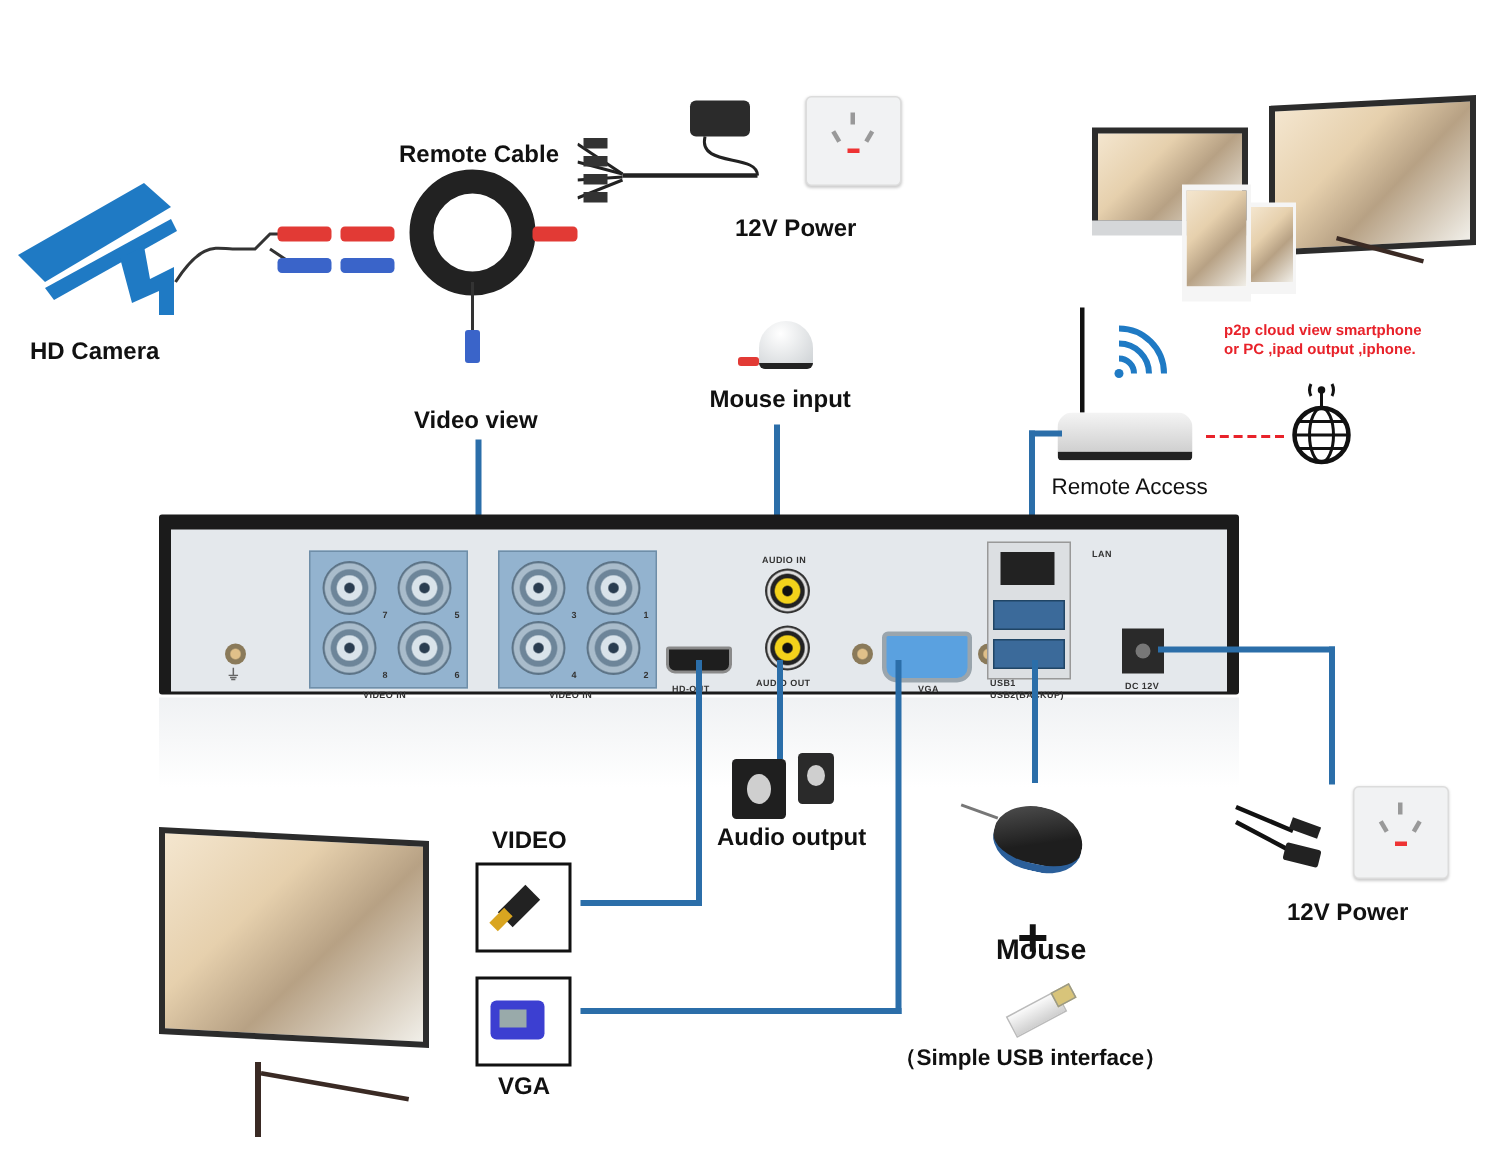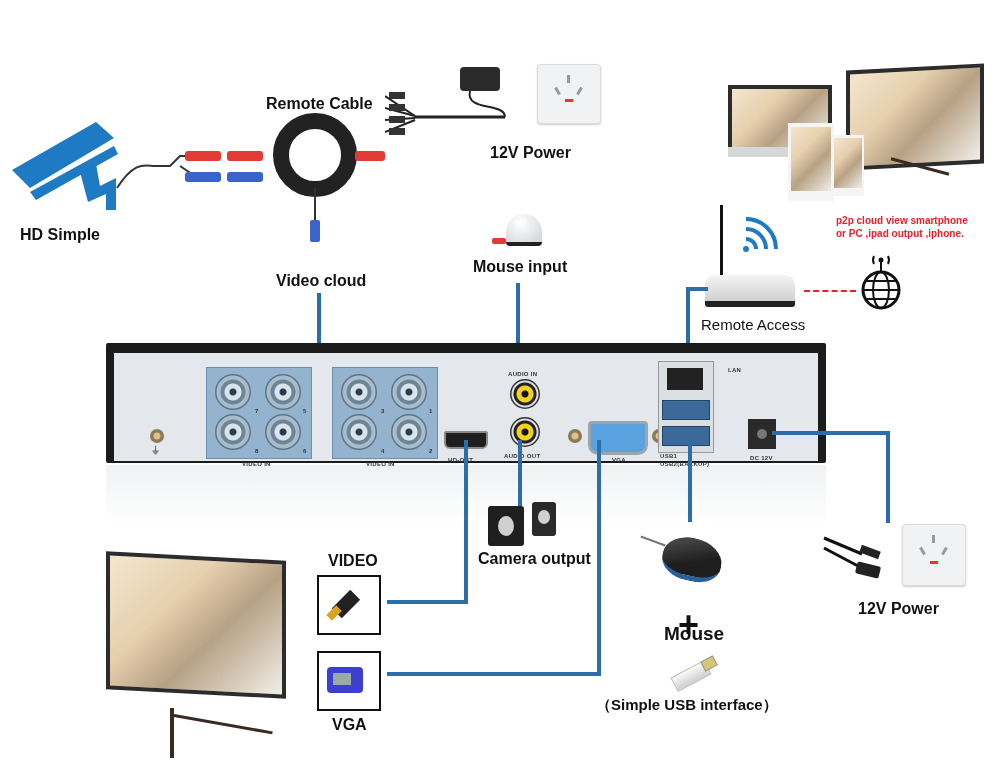--- a/index.html
+++ b/index.html
@@ -31,21 +31,21 @@
 </head>
 <body>
 
 <div class="abs" style="left:10px;top:110px;width:110px;height:100px;">
   <svg width="110" height="100" viewBox="0 0 110 100">
     <polygon points="2,60 86,12 104,28 20,78" fill="#1f7ac4"></polygon>
     <polygon points="20,82 104,36 108,44 26,90" fill="#1f7ac4"></polygon>
     <polygon points="70,62 86,54 90,76 106,68 106,100 96,100 96,84 78,92" fill="#1f7ac4"></polygon>
   </svg>
 </div>
-<div class="lbl" style="left:20px;top:226px;">HD Simple</div>
+<div class="lbl" style="left:20px;top:226px;">HD Camera</div>
 
 <svg class="abs" style="left:115px;top:100px;" width="300" height="160" viewBox="0 0 300 160">
   <path d="M2,88 C20,60 30,66 40,66 L55,66 L65,56 L80,56 M65,66 L80,76" stroke="#333" stroke-width="2" fill="none"></path>
   <rect x="70" y="51" width="36" height="10" rx="3" fill="#e23a35"></rect>
   <rect x="70" y="72" width="36" height="10" rx="3" fill="#3a64c9"></rect>
   <rect x="112" y="51" width="36" height="10" rx="3" fill="#e23a35"></rect>
   <rect x="112" y="72" width="36" height="10" rx="3" fill="#3a64c9"></rect>
   <circle cx="200" cy="55" r="34" fill="none" stroke="#222" stroke-width="16"></circle>
   <line x1="200" y1="88" x2="200" y2="130" stroke="#333" stroke-width="2"></line>
   <rect x="195" y="120" width="10" height="22" rx="2" fill="#3a64c9"></rect>
@@ -67,39 +67,39 @@
   <path d="M85,29 C80,50 120,40 120,55" stroke="#222" stroke-width="2" fill="none"></path>
 </svg>
 <div class="outlet" style="left:537px;top:64px;width:62px;height:58px;">
   <div class="abs" style="left:29px;top:10px;width:3px;height:8px;background:#999;"></div>
   <div class="abs" style="left:18px;top:22px;width:3px;height:8px;background:#999;transform:rotate(-30deg);"></div>
   <div class="abs" style="left:40px;top:22px;width:3px;height:8px;background:#999;transform:rotate(30deg);"></div>
   <div class="abs" style="left:27px;top:34px;width:8px;height:3px;background:#e33;"></div>
 </div>
 <div class="lbl" style="left:490px;top:144px;">12V Power</div>
 
-<div class="lbl" style="left:276px;top:272px;">Video cloud</div>
+<div class="lbl" style="left:276px;top:272px;">Video view</div>
 <div class="wire" style="left:317px;top:293px;width:4px;height:68px;"></div>
 
 <div class="abs" style="left:490px;top:212px;width:60px;height:40px;">
   <div class="abs" style="left:16px;top:2px;width:36px;height:28px;border-radius:18px 18px 4px 4px;background:radial-gradient(circle at 40% 30%,#fff,#cfd3d6);border-bottom:4px solid #222;"></div>
   <div class="abs" style="left:2px;top:26px;width:14px;height:6px;background:#e23a35;border-radius:2px;"></div>
 </div>
 <div class="lbl" style="left:473px;top:258px;">Mouse input</div>
 <div class="wire" style="left:516px;top:283px;width:4px;height:110px;"></div>
 
 <div class="abs" style="left:720px;top:55px;width:270px;height:140px;">
   <div class="monitor-screen" style="left:8px;top:30px;width:96px;height:58px;"></div>
   <div class="abs" style="left:8px;top:92px;width:104px;height:10px;background:#d5d7d9;"></div>
   <div class="monitor-screen" style="left:126px;top:12px;width:130px;height:92px;transform:skewY(-3deg);"></div>
   <div class="monitor-screen" style="left:68px;top:68px;width:40px;height:64px;border-color:#f5f5f5;border-width:4px 3px 10px 3px;"></div>
   <div class="monitor-screen" style="left:112px;top:80px;width:28px;height:50px;border-color:#f5f5f5;border-width:3px 2px 8px 2px;"></div>
   <div class="abs" style="left:170px;top:110px;width:60px;height:3px;background:#3a2a24;transform:rotate(15deg);"></div>
 </div>
-<div class="red-note" style="left:836px;top:214px;">
+<div class="red-note" style="left:816px;top:214px;">
   <div>p2p cloud view smartphone</div>
   <div>or PC ,ipad output ,iphone.</div>
 </div>
 
 <div class="abs" style="left:700px;top:205px;width:100px;height:105px;">
   <div class="abs" style="left:20px;top:0;width:3px;height:70px;background:#111;"></div>
   <div class="abs" style="left:5px;top:70px;width:90px;height:26px;border-radius:10px 10px 3px 3px;background:linear-gradient(#f4f4f4,#d0d0d0);border-bottom:6px solid #222;"></div>
 </div>
 <svg class="abs" style="left:740px;top:215px;" width="40" height="40" viewBox="0 0 40 40">
   <circle cx="6" cy="34" r="3" fill="#1f7ac4"></circle>
@@ -207,21 +207,21 @@
   <div class="abs" style="left:14px;top:20px;width:18px;height:12px;background:#9aa;"></div>
 </div>
 <div class="lbl" style="left:332px;top:716px;">VGA</div>
 
 <div class="abs" style="left:488px;top:500px;width:70px;height:46px;">
   <div class="abs" style="left:0;top:6px;width:36px;height:40px;background:#1f1f1f;border-radius:3px;"></div>
   <div class="abs" style="left:10px;top:16px;width:16px;height:20px;border-radius:50%;background:#cfcfcf;"></div>
   <div class="abs" style="left:44px;top:2px;width:24px;height:34px;background:#2a2a2a;border-radius:3px;"></div>
   <div class="abs" style="left:50px;top:10px;width:12px;height:14px;border-radius:50%;background:#cfcfcf;"></div>
 </div>
-<div class="lbl" style="left:478px;top:550px;">Camera output</div>
+<div class="lbl" style="left:478px;top:550px;">Audio output</div>
 
 <div class="abs" style="left:640px;top:530px;width:90px;height:50px;">
   <div class="abs" style="left:22px;top:8px;width:60px;height:38px;border-radius:50% 55% 45% 50%;background:linear-gradient(160deg,#555,#1e1e1e 60%);border-bottom:5px solid #2b5f9a;transform:rotate(12deg);"></div>
   <div class="abs" style="left:0;top:10px;width:26px;height:2px;background:#777;transform:rotate(20deg);"></div>
 </div>
 <div class="lbl big" style="left:664px;top:587px;margin-top:36px;">Mouse</div>
 <div class="lbl" style="left:678px;top:604px;font-size:36px;">+</div>
 <div class="abs" style="left:670px;top:656px;width:50px;height:30px;">
   <div class="abs" style="left:2px;top:12px;width:36px;height:14px;background:linear-gradient(#fafafa,#cfcfcf);border:1px solid #bbb;transform:rotate(-28deg);"></div>
   <div class="abs" style="left:32px;top:2px;width:12px;height:9px;background:#d8c47a;border:1px solid #998;transform:rotate(-28deg);"></div>

